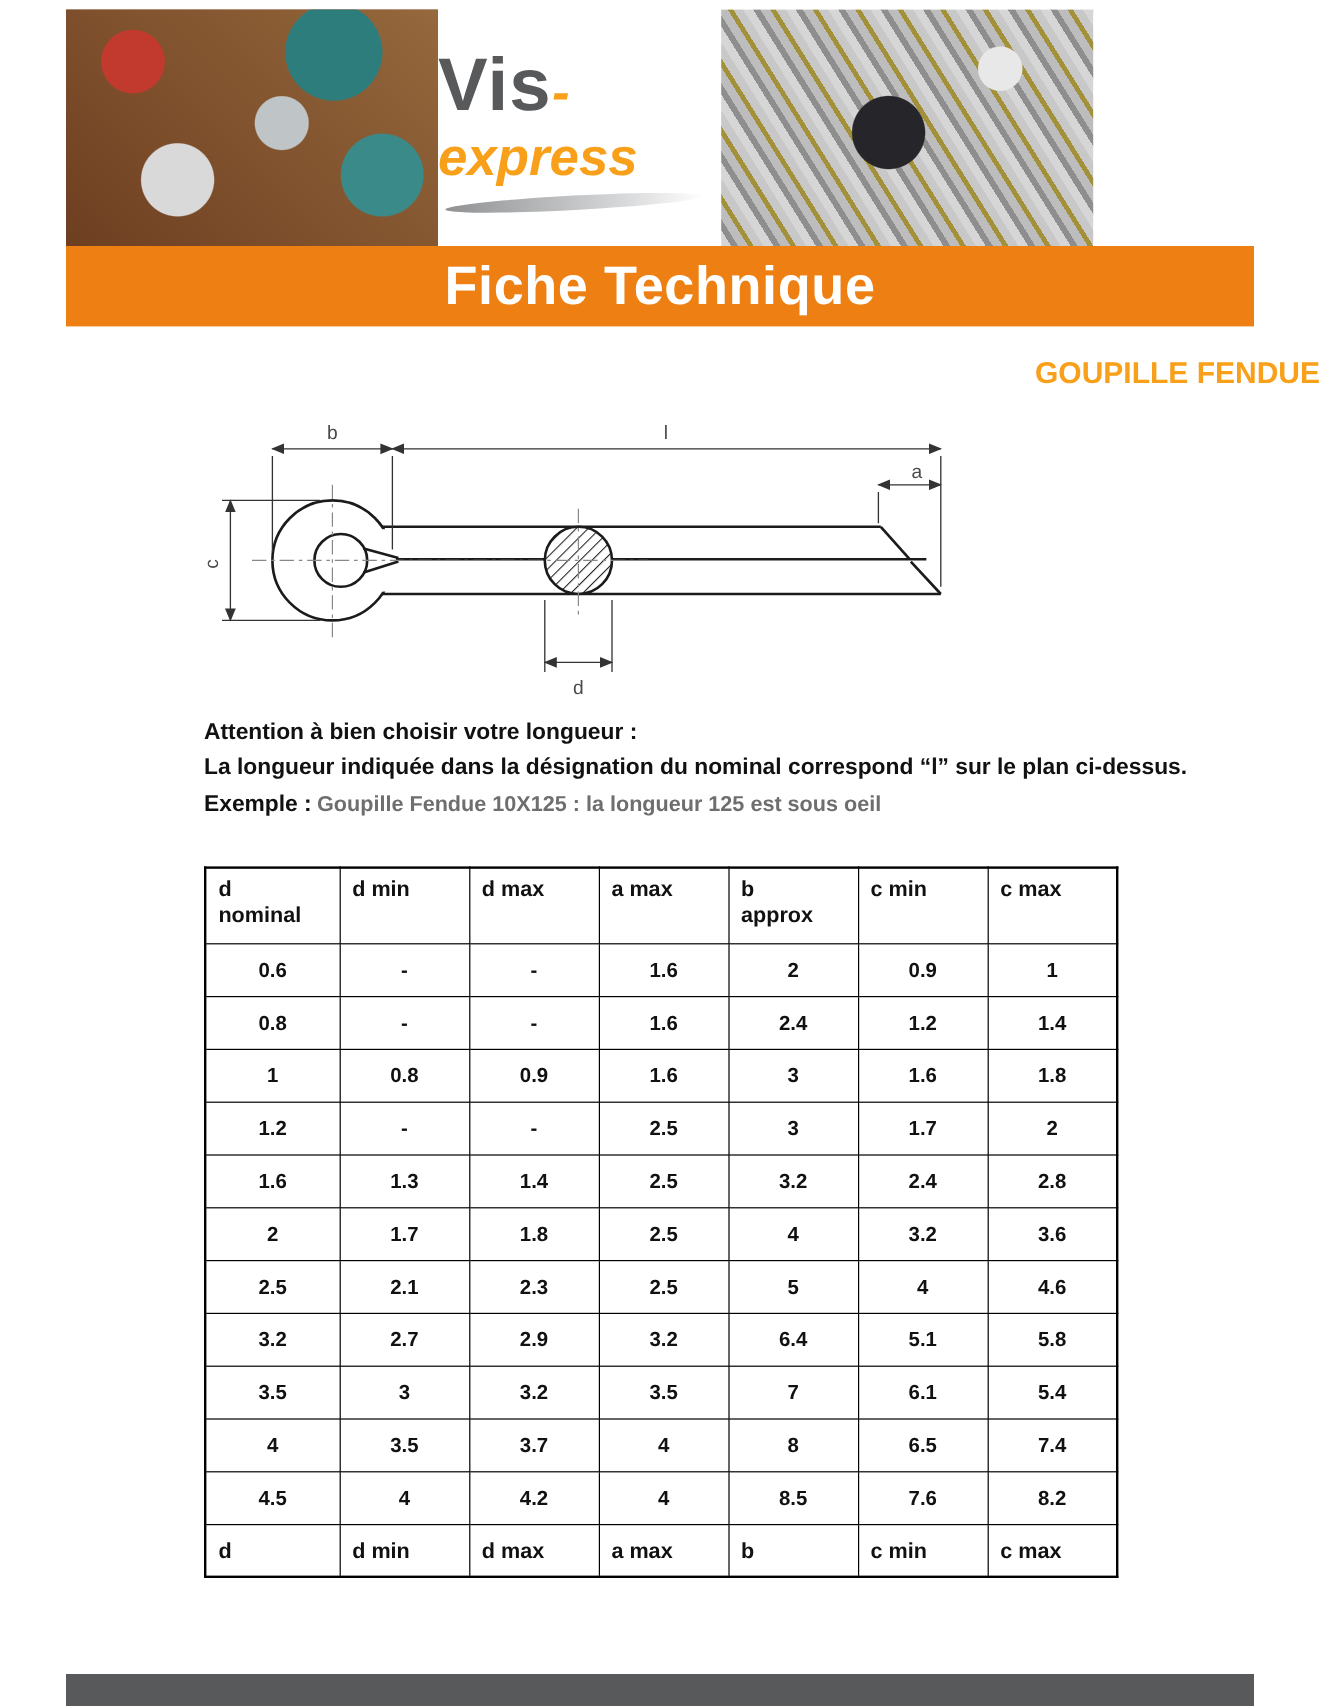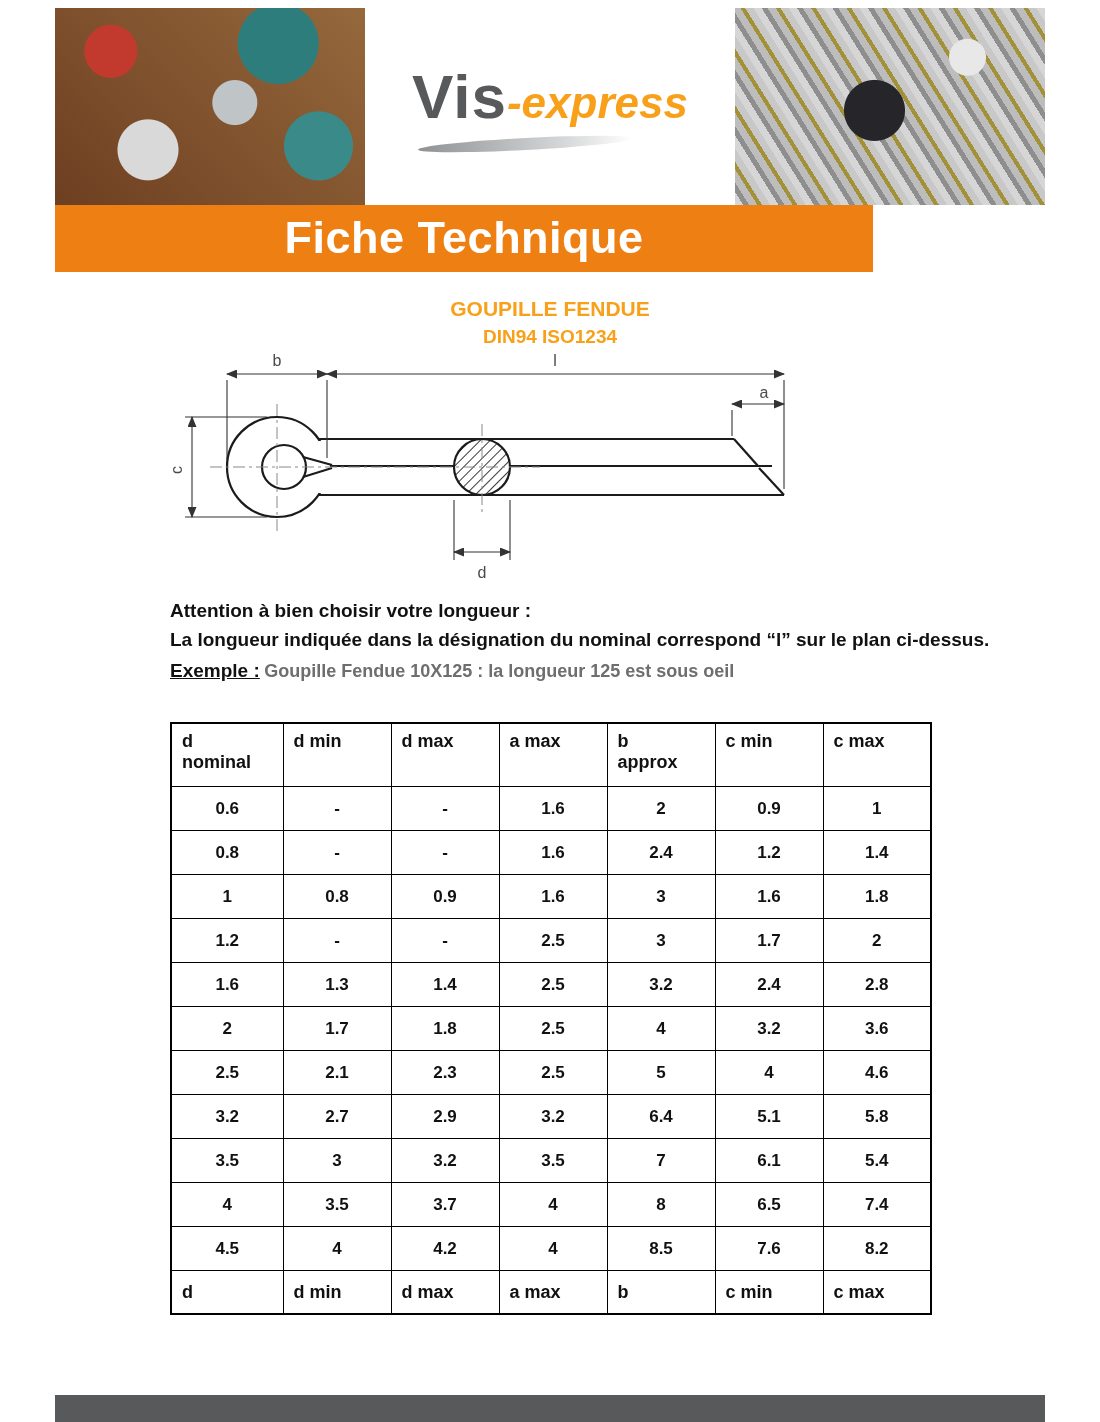--- a/index.html
+++ b/index.html
@@ -1,21 +1,21 @@
 <!DOCTYPE html>
 <html style="--banner-orange: #EE8013; --title-orange: #F9A01B; --footer-gray: #58595B; --logo-gray: #58595B;"><head>
 <meta charset="utf-8">
 <style>
   html,body { margin:0; padding:0; background:#ffffff; }
   body { width:1100px; height:1422px; position:relative; font-family:"Liberation Sans", sans-serif; overflow:hidden; }
 
   .page { position:absolute; inset:0; background:#fff; }
 
   
-  .header { position:absolute; top:8px; left:55px; width:990px; height:197px; display:flex; }
+  .header { position:absolute; top:8px; left:55px; width:856px; height:197px; display:flex; }
   .photo { width:310px; height:100%; }
   .photo-left {
     background-color:#7a4a28;
     background-image:
       radial-gradient(circle at 72% 18%, #2e7d7d 0 40px, transparent 41px),
       radial-gradient(circle at 18% 22%, #c23a2e 0 26px, transparent 27px),
       radial-gradient(circle at 30% 72%, #d9d9d9 0 30px, transparent 31px),
       radial-gradient(circle at 58% 48%, #bfc4c6 0 22px, transparent 23px),
       radial-gradient(circle at 85% 70%, #3a8a8a 0 34px, transparent 35px),
       linear-gradient(45deg, #6d3f21, #96683c);
@@ -27,44 +27,44 @@
       repeating-linear-gradient(58deg, #d6d6d6 0 7px, #8e8e8e 7px 12px, #bdbdbd 12px 19px, #a3913a 19px 23px, #c8c8c8 23px 30px);
   }
   .logo-area { flex:1; display:flex; align-items:center; justify-content:center; background:#fff; }
   .logo-text { position:relative; padding-bottom:20px; }
   .logo-vis { font-size:62px; font-weight:bold; color:var(--logo-gray, #58595B); letter-spacing:1px; }
   .logo-express { font-size:44px; font-weight:bold; font-style:italic; color:var(--title-orange, #F9A01B); }
   .logo-swoosh { position:absolute; left:6px; bottom:2px; width:215px; height:12px; border-radius:50%;
     background:linear-gradient(90deg, #8f9193, #d8d9da 70%, rgba(255,255,255,0)); transform:rotate(-3deg); }
 
   
-  .banner { position:absolute; top:205px; left:55px; width:818px; height:67px;
+  .banner { position:absolute; top:205px; left:55px; width:990px; height:67px;
     background:var(--banner-orange, #EE8013); color:#fff; font-size:45px; font-weight:bold;
     text-align:center; line-height:66px; letter-spacing:.5px; }
 
   
   .doc-title { position:absolute; top:297px; left:0; width:1100px; text-align:center;
     color:var(--title-orange, #F9A01B); font-weight:bold; }
-  .doc-title-1 { font-size:21px; }
+  .doc-title-1 { font-size:25px;text-align:right; }
   .doc-title-2 { font-size:19px; margin-top:5px; }
 
   
   .drawing { position:absolute; top:352px; left:172px; width:690px; height:250px; }
   .cl line { stroke:#888; stroke-width:1; stroke-dasharray:12 4 3 4; }
   .pin line, .pin circle { stroke:#1b1b1b; stroke-width:2.2; fill:#fff; }
   .section-bg { fill:#fff; stroke:none; }
   .section { fill:url(#hatch); stroke:#1b1b1b; stroke-width:2.2; }
   .dim line { stroke:#333; stroke-width:1.1; fill:none; }
   .lbl text { font-size:16px; fill:#4a4a4a; text-anchor:middle; font-family:"Liberation Sans", sans-serif; }
 
   
   .notes { position:absolute; top:597px; left:170px; width:840px; color:#111; }
   .note-bold { margin:0 0 2px; font-size:19px; font-weight:bold; line-height:27px; }
   .note-example { margin:7px 0 0; }
-  .example-label { font-size:19px; font-weight:bold; color:#111;text-decoration:underline; }
+  .example-label { font-size:19px; font-weight:bold; color:#111; }
   .example-text { font-size:18px; font-weight:bold; color:#6e6e6e; }
 
   
   .dim-table { position:absolute; top:722px; left:170px; width:762px; border-collapse:collapse;
     table-layout:fixed; border:2px solid #000; color:#111; }
   .dim-table th, .dim-table td { border:1px solid #000; font-weight:bold; }
   .dim-table th { text-align:left; vertical-align:top; padding:7px 10px; font-size:18px; white-space:pre-line; height:48px; }
   .dim-table td.data-cell { text-align:center; font-size:17px; height:41px; }
   .dim-table td.footer-cell { text-align:left; padding:10px 10px; font-size:18px; height:22px; }
 
@@ -85,21 +85,20 @@
         <div class="logo-swoosh"></div>
       </div>
     </div>
     <div class="photo photo-right"></div>
   </div>
 
   <div class="banner">Fiche Technique</div>
 
   <div class="doc-title">
     <div class="doc-title-1">GOUPILLE FENDUE</div>
-    <div class="doc-title-2">DIN94 ISO1234</div>
   </div>
 
   <div class="drawing">
     <svg viewBox="0 0 690 250" width="690" height="250">
       <defs>
         <marker id="aS" markerWidth="11" markerHeight="9" refX="1" refY="4.5" orient="auto" markerUnits="userSpaceOnUse">
           <path d="M11,0 L0,4.5 L11,9 z" fill="#333"></path>
         </marker>
         <marker id="aE" markerWidth="11" markerHeight="9" refX="10" refY="4.5" orient="auto" markerUnits="userSpaceOnUse">
           <path d="M0,0 L11,4.5 L0,9 z" fill="#333"></path>

